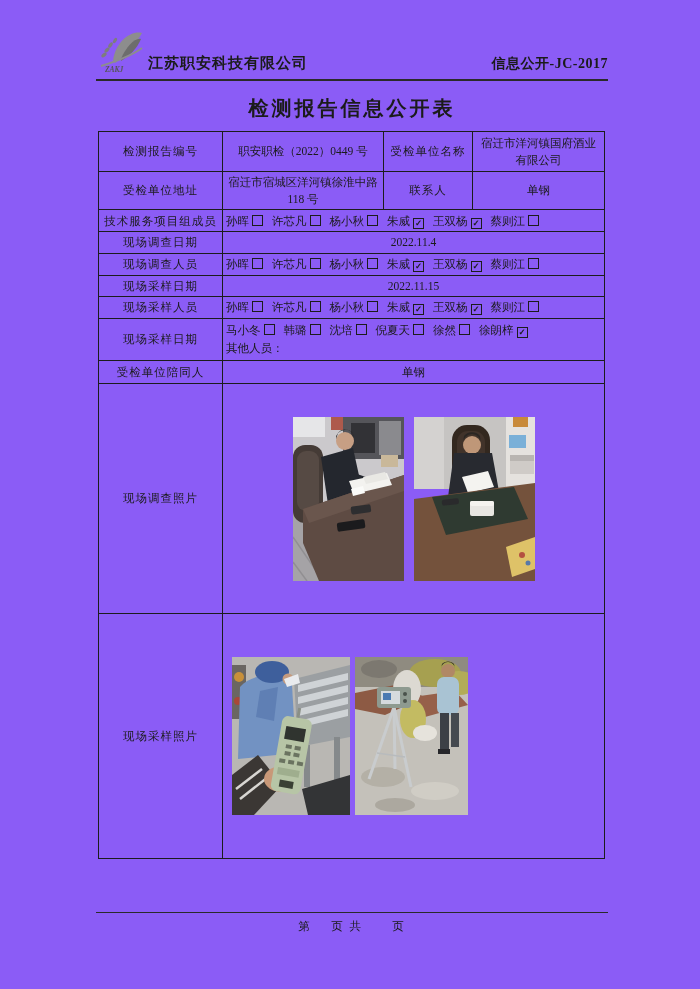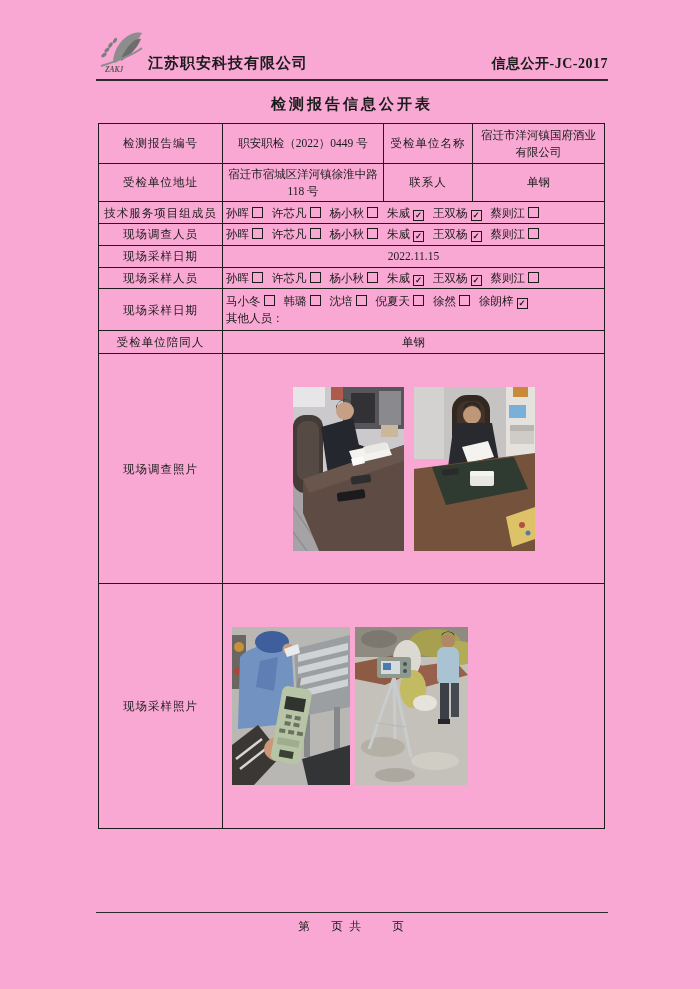--- a/index.html
+++ b/index.html
@@ -1,31 +1,31 @@
 <!DOCTYPE html>
 <html><head>
 <meta charset="utf-8">
 <style>
   html,body{margin:0;padding:0;background:#e9e9e9;}
   .sheet{
-    position:relative;width:700px;height:989px;background:#f9a8d4;margin:0 auto;
+    position:relative;width:700px;height:989px;background:#8b5cf6;margin:0 auto;
     font-family:"Liberation Serif","DejaVu Serif",serif;color:#1b1b1b;overflow:hidden;
   }
   .content{position:absolute;left:96px;top:24px;width:512px;}
 
   
   .hdr{display:flex;align-items:flex-end;justify-content:space-between;
        border-bottom:2px solid #2a2a2a;padding-bottom:5px;height:50px;}
   .hdr-left{display:flex;align-items:flex-end;gap:4px;}
   .logo{width:48px;height:48px;flex:0 0 auto;}
   .company{font-size:15px;font-weight:600;letter-spacing:1px;padding-bottom:1px;}
   .doccode{font-size:14px;font-weight:bold;letter-spacing:.5px;padding-bottom:1px;}
 
   
-  .title{margin-top:14px;text-align:center;font-size:15px;font-weight:bold;letter-spacing:3px;}
+  .title{margin-top:14px;text-align:center;font-size:20px;font-weight:bold;letter-spacing:3px;}
 
   
   table.main{border-collapse:collapse;table-layout:fixed;width:506px;margin:9px 0 0 2px;}
   table.main td,table.main th{border:1.5px solid #1c1c1c;font-size:11.5px;font-weight:normal;
       padding:2px 3px;vertical-align:middle;line-height:1.45;}
   th.lab{text-align:center;letter-spacing:1px;}
   td.cval{text-align:center;}
   td.lft{text-align:left;padding-left:8px;margin-left:29px;}
   .small2{font-size:10.5px;line-height:1.5;}
   .member{margin-right:9px;white-space:nowrap;}
@@ -93,20 +93,24 @@
         </td>
         <th class="lab">联系人</th>
         <td class="cval">单钢</td>
       </tr>
 
       <tr style="height:22px">
         <th class="lab">技术服务项目组成员</th>
         <td class="lft" colspan="3"><span class="member"><span>孙晖</span><span class="cb"></span></span><span class="member"><span>许芯凡</span><span class="cb"></span></span><span class="member"><span>杨小秋</span><span class="cb"></span></span><span class="member"><span>朱威</span><span class="cb">✓</span></span><span class="member"><span>王双杨</span><span class="cb">✓</span></span><span class="member"><span>蔡则江</span><span class="cb"></span></span></td>
       </tr>
 
+      <tr style="height:18px">
+        <th class="lab">现场调查日期</th>
+        <td class="cval" colspan="3">2022.11.4</td>
+      </tr>
 
       <tr style="height:19px">
         <th class="lab">现场调查人员</th>
         <td class="lft" colspan="3"><span class="member"><span>孙晖</span><span class="cb"></span></span><span class="member"><span>许芯凡</span><span class="cb"></span></span><span class="member"><span>杨小秋</span><span class="cb"></span></span><span class="member"><span>朱威</span><span class="cb">✓</span></span><span class="member"><span>王双杨</span><span class="cb">✓</span></span><span class="member"><span>蔡则江</span><span class="cb"></span></span></td>
       </tr>
 
       <tr style="height:18px">
         <th class="lab">现场采样日期</th>
         <td class="cval" colspan="3">2022.11.15</td>
       </tr>

